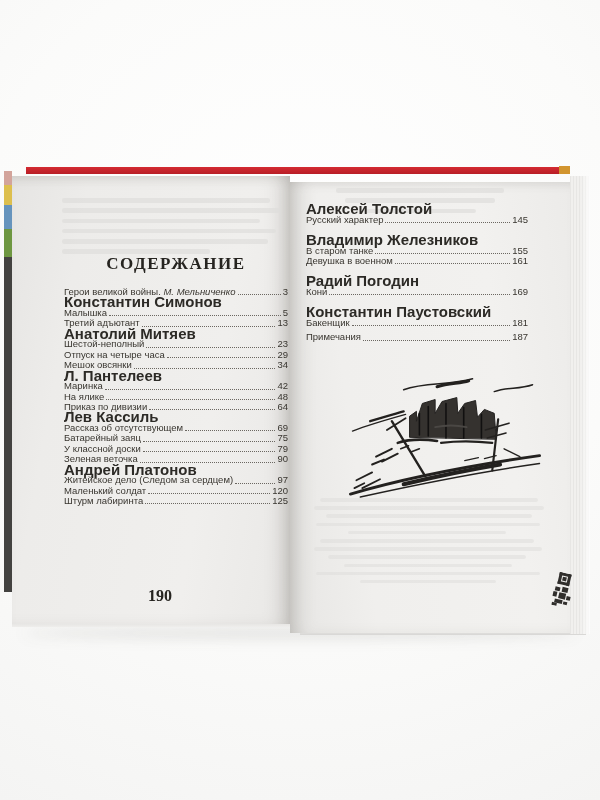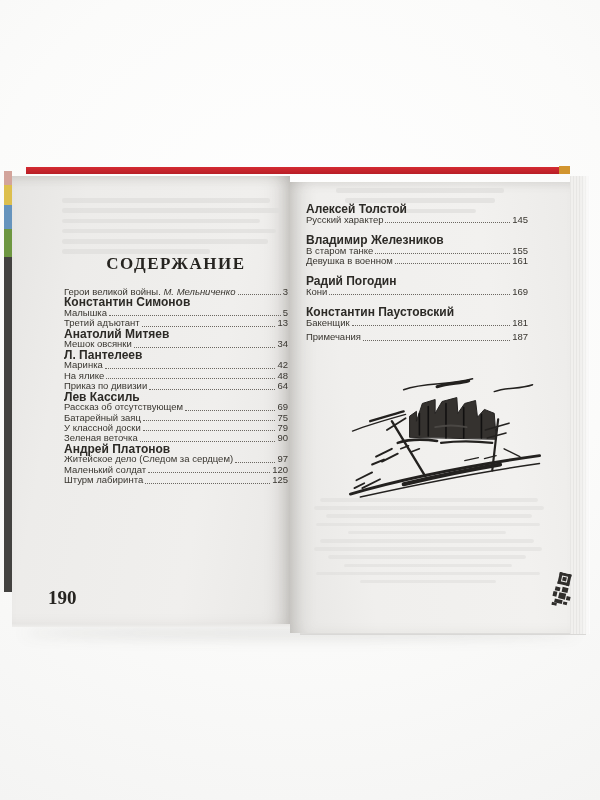--- a/index.html
+++ b/index.html
@@ -32,29 +32,29 @@
     background:linear-gradient(180deg,#ecebe9,#e0dfdd 80%,#d7d6d4);}
   
   .toc-left{position:absolute;left:52px;top:78px;width:224px;color:#38352f;}
   .toc-right{position:absolute;left:16px;top:22px;width:222px;color:#38352f;}
   .toc-title{font-family:"Liberation Serif",serif;font-weight:bold;font-size:17px;
     letter-spacing:1.5px;text-align:center;color:#262420;}
   .intro{margin-top:13px;}
   .group{margin-top:0;}
   .toc-right .group:first-child{margin-top:0;}
   .toc-right .group{margin-top:10px;}
-  .author{font-weight:bold;font-size:12px;line-height:10.6px;color:#2c2a26;}
+  .author{font-weight:bold;font-size:15px;line-height:10.6px;color:#2c2a26;}
   .row{display:flex;align-items:flex-end;font-size:9.5px;line-height:10.4px;}
   .row .t{white-space:nowrap;}
   .row .t i{}
   .dots{flex:1;border-bottom:1.6px dotted #6b6761;margin:0 2px;margin-bottom:2px;min-width:8px;}
   .row .n{white-space:nowrap;}
   .extra-row{margin-top:4px;}
-  .folio{position:absolute;left:36px;top:411px;width:224px;
-    font-family:"Liberation Serif",serif;font-weight:bold;font-size:19px;color:#262420;}
+  .folio{position:absolute;left:36px;top:411px;width:224px;text-align:center;
+    font-family:"Liberation Serif",serif;font-weight:bold;font-size:16px;color:#262420;}
   
   .ghost{position:absolute;opacity:.65;}
   .g-line{height:4.5px;border-radius:2px;background:#dedddb;filter:blur(.6px);margin-bottom:5.8px;}
   .ghost.center .g-line{margin-left:auto;margin-right:auto;}
   .ghost.faint{opacity:.5;}
   .ghost.faint .g-line{height:3.6px;margin-bottom:4.6px;}
   
   .illus{position:absolute;left:55px;top:188px;width:200px;height:128px;}
   .stamp{position:absolute;left:263px;top:391px;width:20px;height:34px;transform:rotate(13deg);opacity:.9;}
 </style>
@@ -107,20 +107,30 @@
             </div>
           <div class="row">
               <span class="t">Третий адъютант</span>
               <span class="dots"></span>
               <span class="n">13</span>
             </div>
         </div>
 
         <div class="group">
           <div class="author">Анатолий Митяев</div>
+          <div class="row">
+              <span class="t">Шестой-неполный</span>
+              <span class="dots"></span>
+              <span class="n">23</span>
+            </div>
+          <div class="row">
+              <span class="t">Отпуск на четыре часа</span>
+              <span class="dots"></span>
+              <span class="n">29</span>
+            </div>
           <div class="row">
               <span class="t">Мешок овсянки</span>
               <span class="dots"></span>
               <span class="n">34</span>
             </div>
         </div>
 
         <div class="group">
           <div class="author">Л. Пантелеев</div>
           <div class="row">

